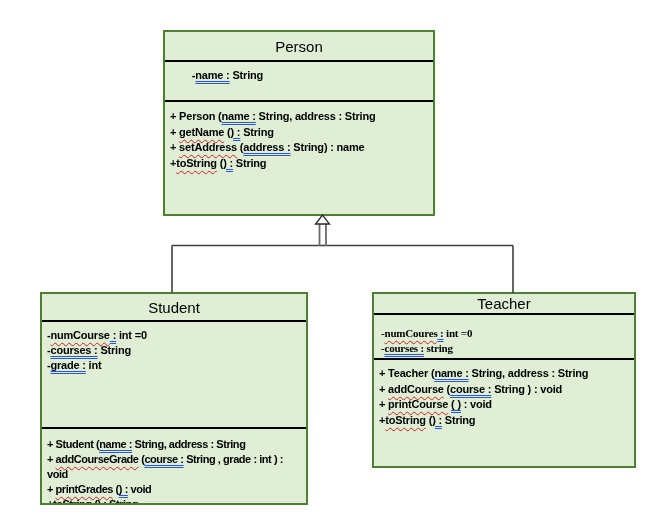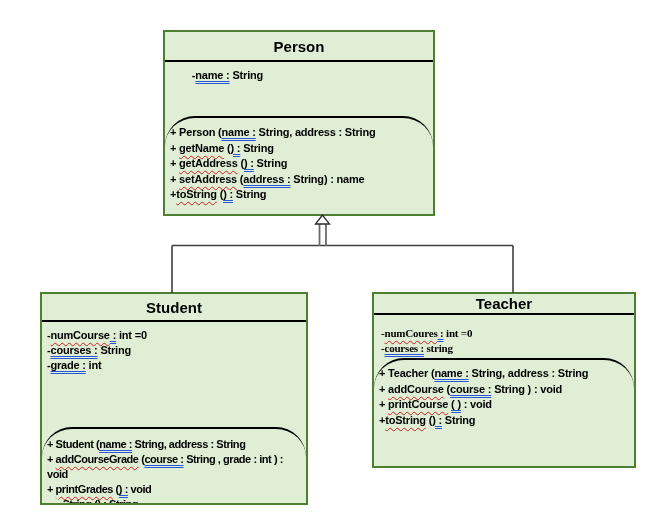--- a/index.html
+++ b/index.html
@@ -29,39 +29,39 @@
     border:2px solid var(--box-border);
     display:flex;
     flex-direction:column;
     color:#000;
   }
   .uml-title{
     display:flex;
     align-items:center;
     justify-content:center;
     font-size:15px;
-    font-weight:700;
+    font-weight:400;
     flex:0 0 auto;
     box-sizing:border-box;
   }
   .uml-attrs,.uml-methods{
     border-top:2px solid #000;
     box-sizing:border-box;
     font-size:11px;
     font-weight:700;
     flex:0 0 auto;
     overflow:hidden;
   }
-  .uml-methods{flex:1 1 auto;border-radius:30px;}
+  .uml-methods{flex:1 1 auto;}
   .uml-line{
     white-space:pre-wrap;
     letter-spacing:-0.2px;
   }
   .person .uml-title{height:28px;}
-  .person .uml-attrs{height:56px;padding:5px 4px 0 24px;line-height:16px;}
+  .person .uml-attrs{height:40px;padding:5px 4px 0 24px;line-height:16px;}
   .person .uml-methods{padding:7px 4px 0 5px;line-height:15.5px;}
   .student .uml-title{height:26px;}
   .student .uml-attrs{height:67px;padding:6px 4px 0 5px;line-height:15px;}
   .student .uml-methods{padding:8px 4px 0 5px;line-height:15px;letter-spacing:-0.45px;margin-top:40px;}
   .student .uml-methods .uml-line{letter-spacing:-0.45px;}
   .teacher .uml-title{height:19px;}
   .teacher .uml-attrs{height:45px;padding:11px 4px 0 7px;line-height:15px;font-family:Liberation Serif, serif;}
   .teacher .uml-methods{padding:6px 4px 0 5px;line-height:15.5px;}
   .red-squiggle{
     text-decoration-line:underline;
@@ -90,21 +90,20 @@
 <div class="canvas">
 
   <div class="uml-class person" style="left:163px;top:30px;width:272px;height:186px">
     <div class="uml-title">Person</div>
     <div class="uml-attrs">
         <div class="uml-line"><span> -</span><span class="blue-underline">name :</span><span> String</span></div>
       </div>
     <div class="uml-methods">
         <div class="uml-line"><span>+ Person (</span><span class="blue-underline">name :</span><span> String, address : String</span></div>
         <div class="uml-line"><span>+ </span><span class="red-squiggle">getName</span><span> (</span><span class="blue-underline">) :</span><span> String</span></div>
-        <div class="uml-line"><span>+ </span><span class="red-squiggle">getAddress</span><span> (</span><span class="blue-underline">) :</span><span> String</span></div>
         <div class="uml-line"><span>+ </span><span class="red-squiggle">setAddress</span><span> (</span><span class="blue-underline">address :</span><span> String) : name</span></div>
         <div class="uml-line"><span>+</span><span class="red-squiggle">toString</span><span> (</span><span class="blue-underline">) :</span><span> String</span></div>
       </div>
   </div>
 
   <div class="uml-class student" style="left:40px;top:292px;width:268px;height:213px">
     <div class="uml-title">Student</div>
     <div class="uml-attrs">
         <div class="uml-line"><span>-</span><span class="red-squiggle">numCourse</span><span class="blue-underline"> :</span><span> int =0</span></div>
         <div class="uml-line"><span>-</span><span class="blue-underline">courses :</span><span> String</span></div>

